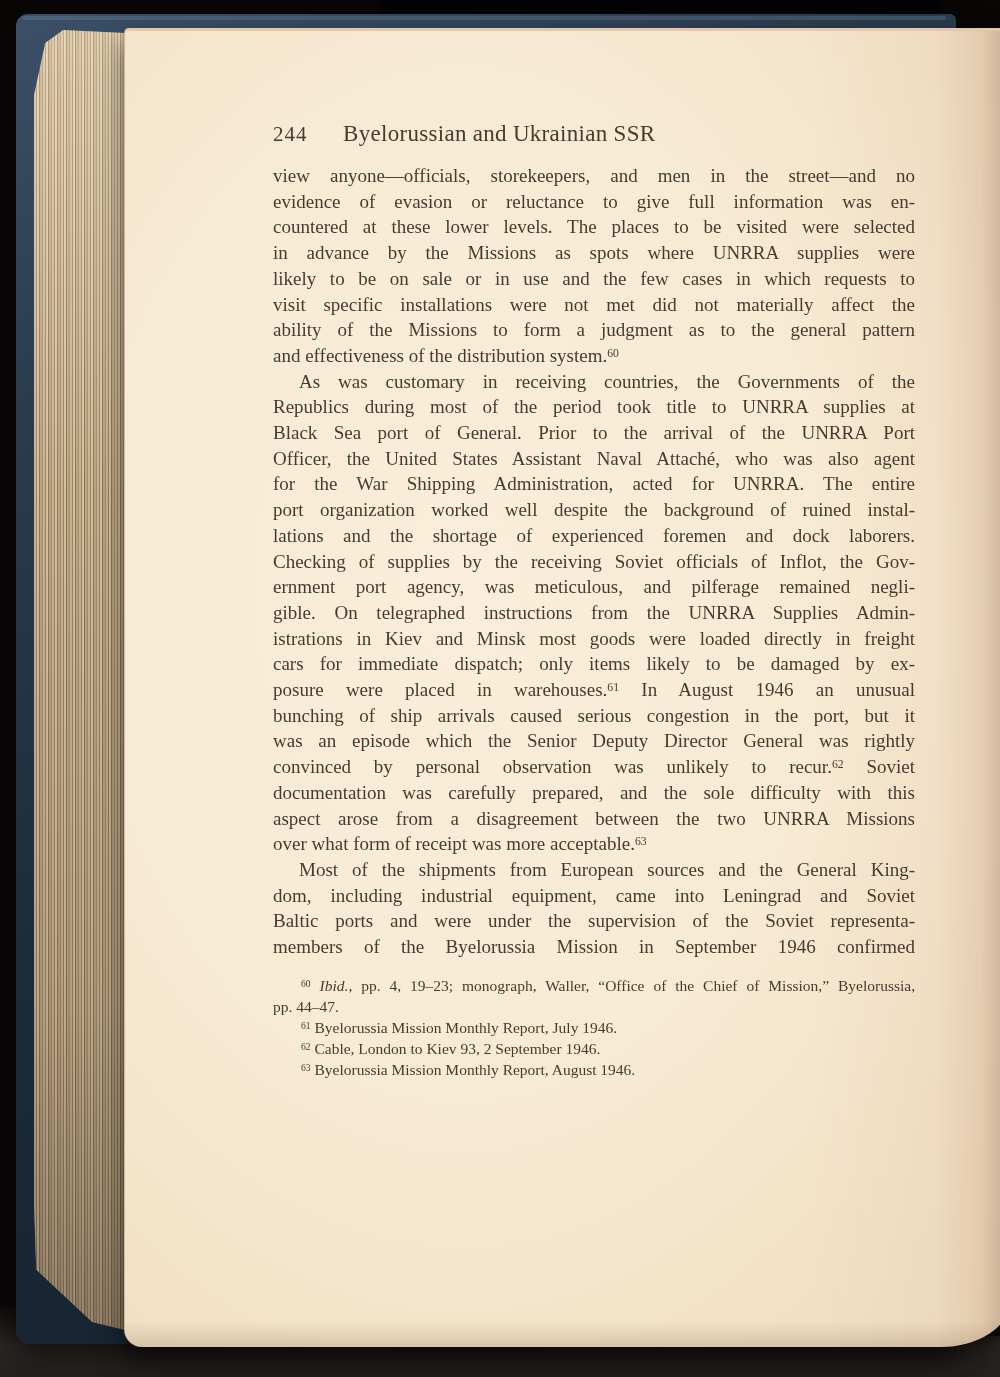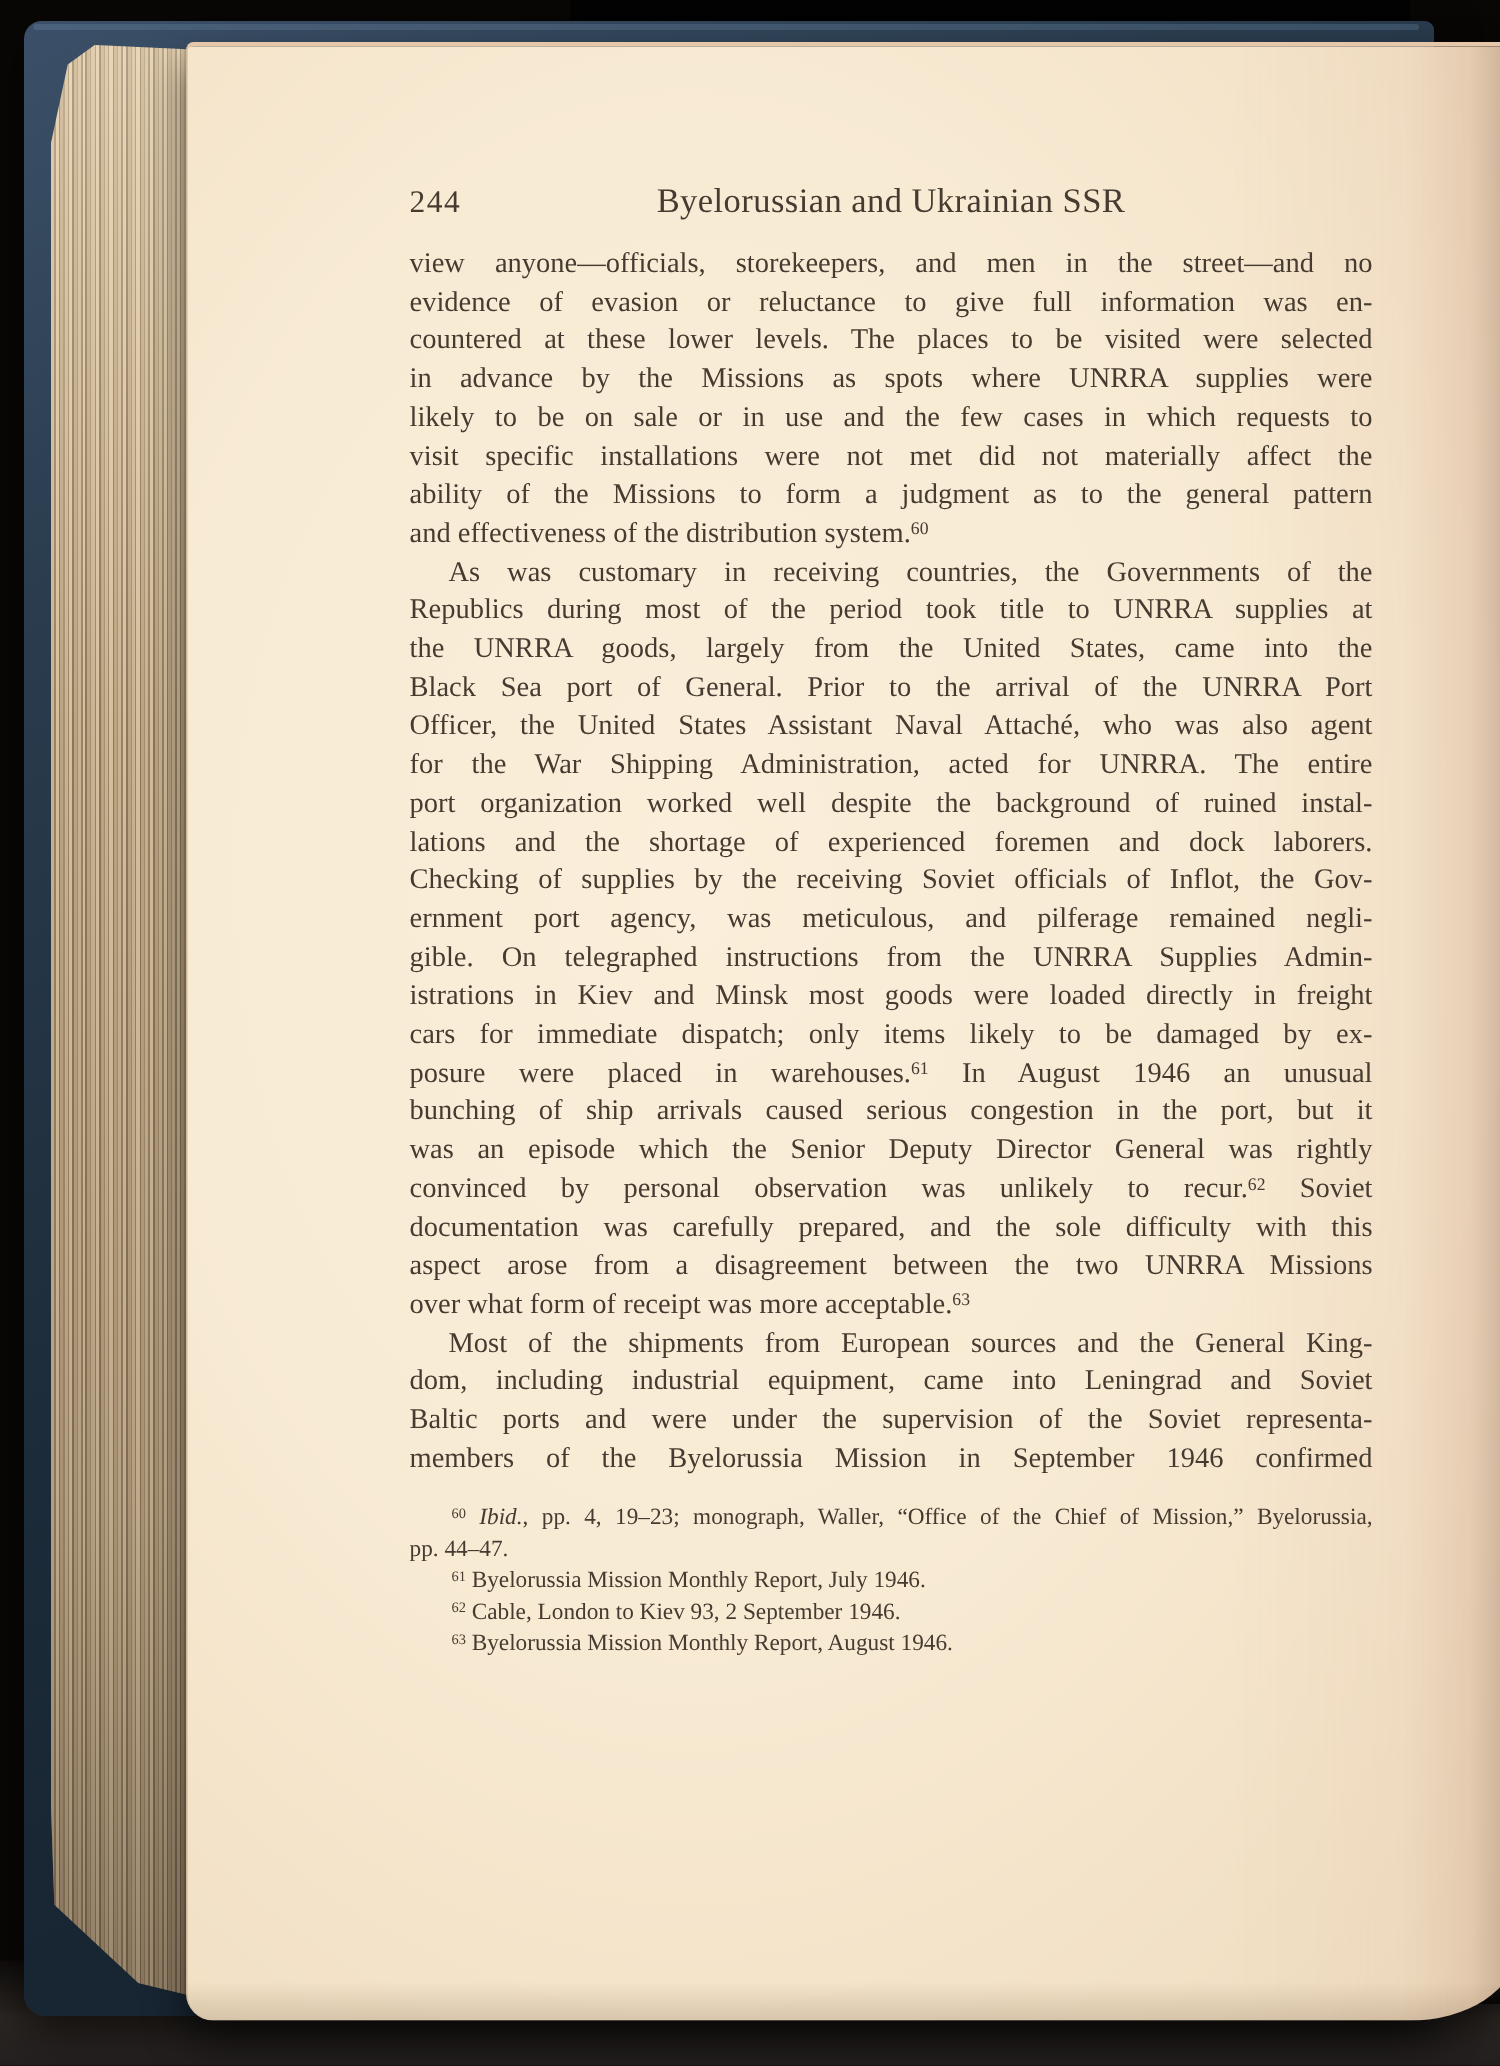--- a/index.html
+++ b/index.html
@@ -81,21 +81,21 @@
     background: linear-gradient(180deg, rgba(90,65,40,0) 0%, rgba(90,65,40,0.18) 100%);
   }
 
   
   .text-block {
     position: absolute; left: 148px; top: 90px; width: 642px;
     color: var(--ink, #463b30);
   }
   .page-head { display: flex; align-items: baseline; margin-bottom: 16px; }
   .folio { width: 70px; font-size: 21px; letter-spacing: 1px; }
-  .running-head { flex: 1; text-align: center; font-size: 23px; letter-spacing: 0.3px; }
+  .running-head { flex: 1; text-align: left; font-size: 23px; letter-spacing: 0.3px; }
   .folio-spacer { width: 70px; }
 
   .body-text { font-size: 19px; line-height: 25.7px; }
   .line { text-align: justify; text-align-last: justify; white-space: normal; }
   .line.indent { text-indent: 26px; }
   .line.flush { text-align-last: left; font-family: Liberation Serif, serif; }
   .line sup, .fn-line sup {
     font-size: 0.62em; line-height: 0; vertical-align: 0.42em; letter-spacing: 0;
   }
 
@@ -131,21 +131,20 @@
           <div class="line">view anyone—officials, storekeepers, and men in the street—and no</div>
           <div class="line">evidence of evasion or reluctance to give full information was en-</div>
           <div class="line">countered at these lower levels. The places to be visited were selected</div>
           <div class="line">in advance by the Missions as spots where UNRRA supplies were</div>
           <div class="line">likely to be on sale or in use and the few cases in which requests to</div>
           <div class="line">visit specific installations were not met did not materially affect the</div>
           <div class="line">ability of the Missions to form a judgment as to the general pattern</div>
           <div class="line flush">and effectiveness of the distribution system.<sup>60</sup></div>
           <div class="line indent">As was customary in receiving countries, the Governments of the</div>
           <div class="line">Republics during most of the period took title to UNRRA supplies at</div>
-          <div class="line">the UNRRA goods, largely from the United States, came into the</div>
           <div class="line">Black Sea port of General. Prior to the arrival of the UNRRA Port</div>
           <div class="line">Officer, the United States Assistant Naval Attaché, who was also agent</div>
           <div class="line">for the War Shipping Administration, acted for UNRRA. The entire</div>
           <div class="line">port organization worked well despite the background of ruined instal-</div>
           <div class="line">lations and the shortage of experienced foremen and dock laborers.</div>
           <div class="line">Checking of supplies by the receiving Soviet officials of Inflot, the Gov-</div>
           <div class="line">ernment port agency, was meticulous, and pilferage remained negli-</div>
           <div class="line">gible. On telegraphed instructions from the UNRRA Supplies Admin-</div>
           <div class="line">istrations in Kiev and Minsk most goods were loaded directly in freight</div>
           <div class="line">cars for immediate dispatch; only items likely to be damaged by ex-</div>

